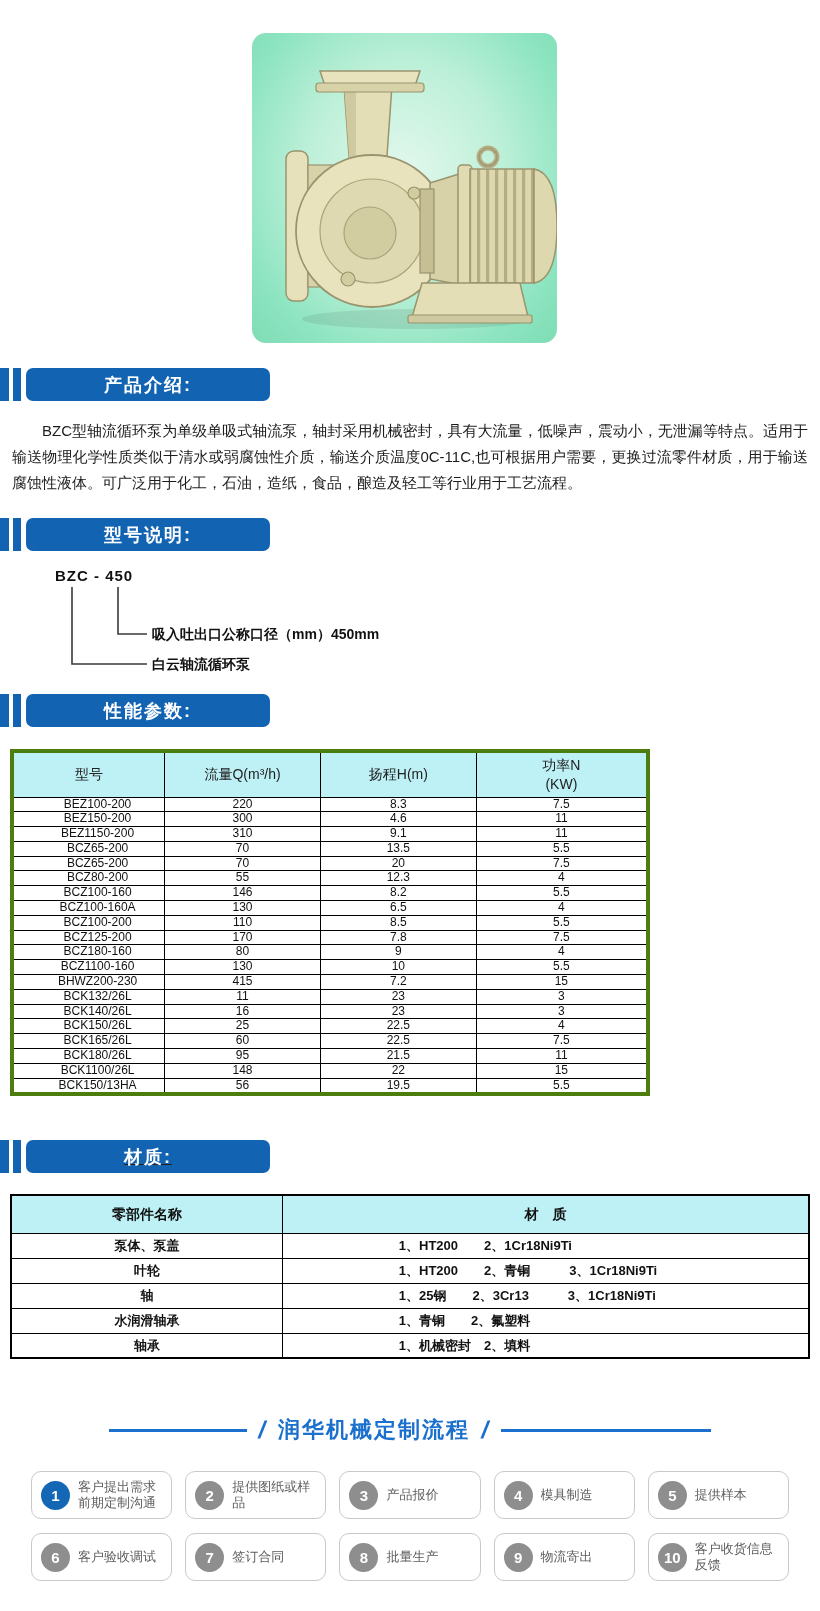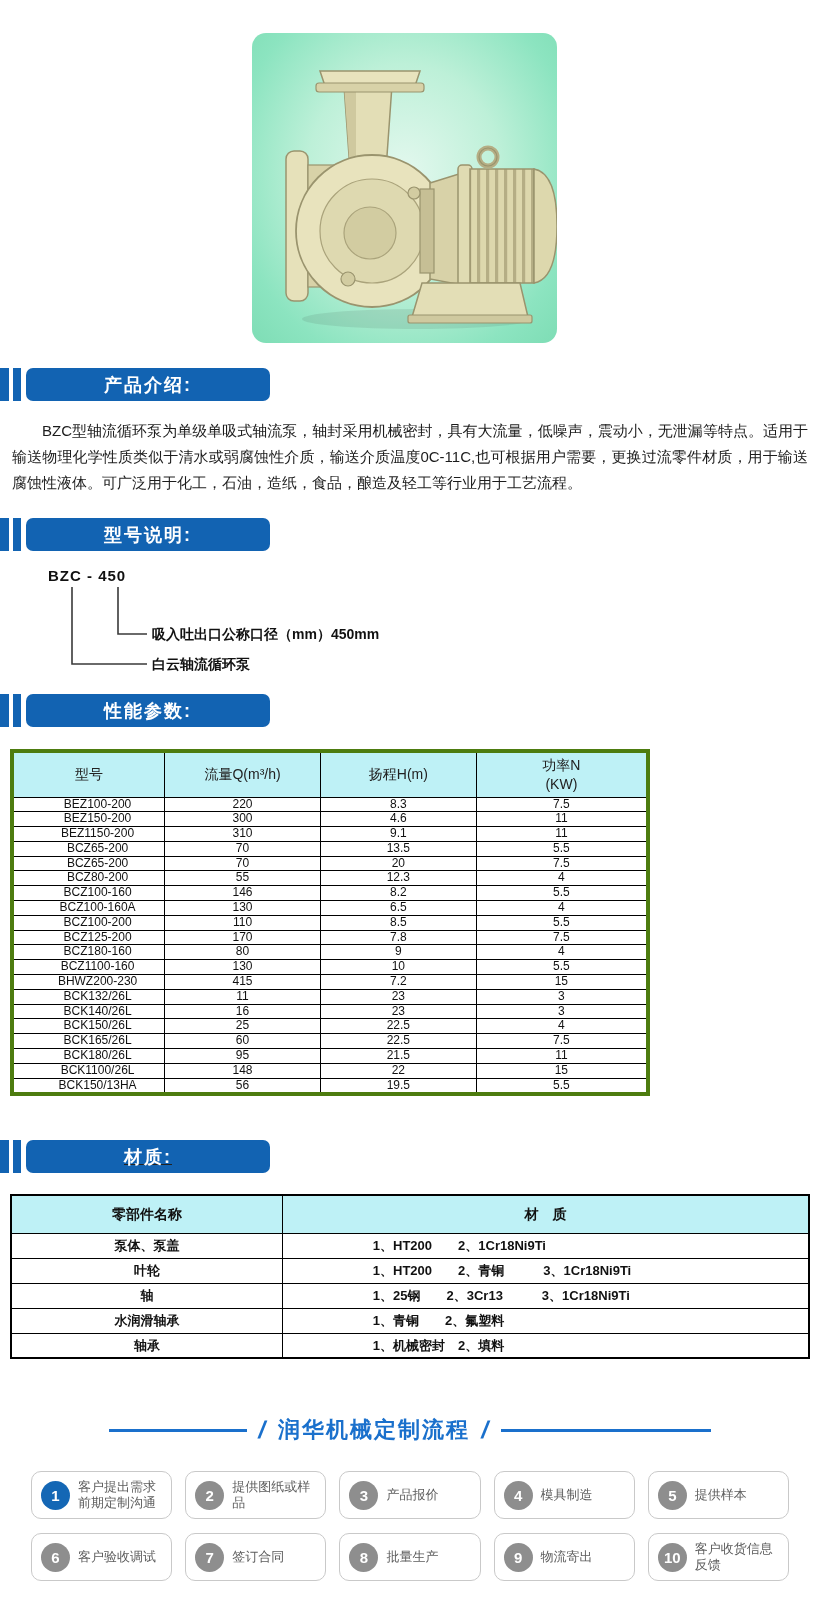--- a/index.html
+++ b/index.html
@@ -29,21 +29,21 @@
 
   
   .intro-text {
     margin:17px 12px 0 12px; font-size:15px; line-height:26px;
     text-align:justify; text-indent:2em; color:#1c1c1c;
   }
 
   
   .model-diagram { position:relative; height:138px; margin-top:2px; }
   .model-code {
-    position:absolute; left:48px; top:14px;
+    position:absolute; left:55px; top:14px;
     font-size:15px; font-weight:bold; letter-spacing:1px; color:#111;
   }
   .model-lines { position:absolute; left:0; top:0; }
   .model-label { position:absolute; font-size:14px; font-weight:bold; color:#111; }
   .model-label.label-1 { left:152px; top:73px; }
   .model-label.label-2 { left:152px; top:103px; }
 
   
   .perf-table-wrap { margin:22px 10px 0 10px; }
   table.perf { width:640px; border-collapse:collapse; border:4px solid #4d7c0f; table-layout:fixed; }
@@ -61,21 +61,21 @@
   .mat-table-wrap { margin:21px 10px 0 10px; }
   table.mat { width:800px; border-collapse:collapse; border:2px solid #000; table-layout:fixed; }
   table.mat th {
     background:#bef1f6; border:1px solid #000; font-size:14px; font-weight:bold;
     height:38px; text-align:center; vertical-align:middle; color:#111;
   }
   table.mat td {
     border:1px solid #000; font-size:13px; font-weight:bold; height:25px;
     text-align:center; vertical-align:middle; color:#111;
   }
-  table.mat td:last-child { text-align:left; padding-left:90px; }
+  table.mat td:last-child { text-align:left; padding-left:116px; }
 
   
   .mt-img { margin-top:25px; }
   .mt-sec2 { margin-top:22px; }
   .mt-sec3 { margin-top:3px; }
   .mt-sec4 { margin-top:44px;text-decoration:underline; }
 
   
   .flow-header {
     margin-top:56px; display:flex; align-items:center; justify-content:center; gap:12px;

